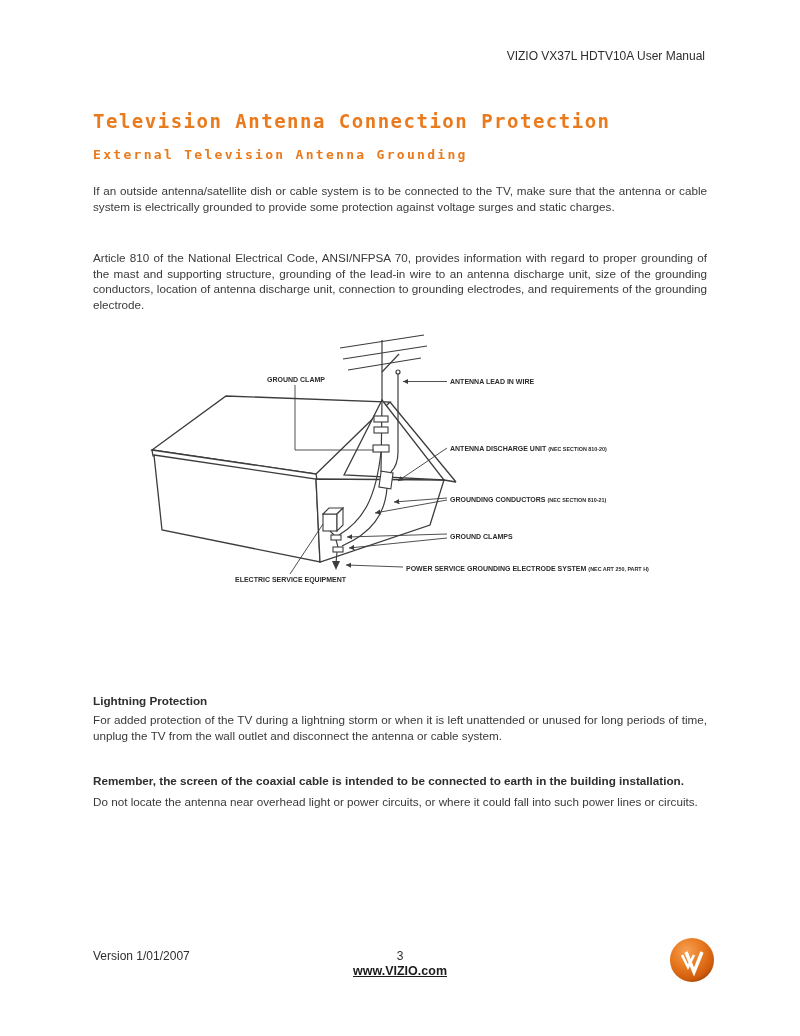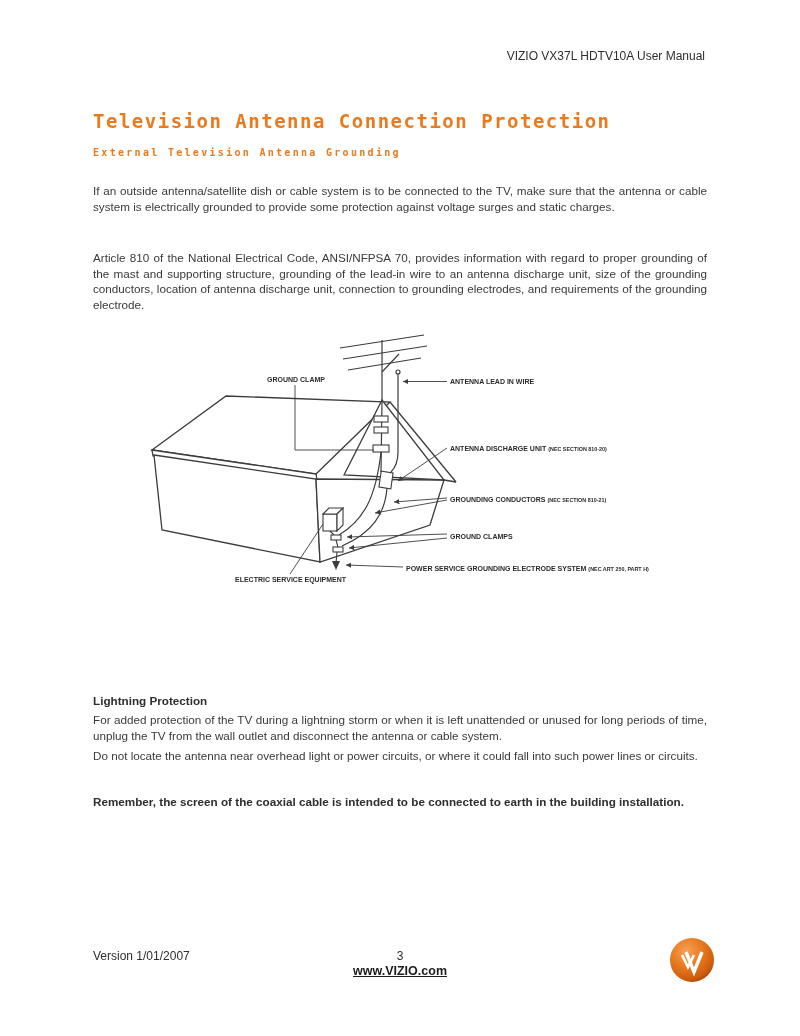--- a/index.html
+++ b/index.html
@@ -12,21 +12,21 @@
     position:absolute; top:49px; right:95px; font-size:12px; color:#2e2e2e;
   }
   .h1 {
     position:absolute; left:93px; top:110px; width:640px;
     font-family:"DejaVu Sans Mono", monospace; font-weight:bold;
     font-size:19px; letter-spacing:1.5px; color:#E97B1E; white-space:nowrap;
   }
   .h2 {
     position:absolute; left:93px; top:147px; width:640px;
     font-family:"DejaVu Sans Mono", monospace; font-weight:bold;
-    font-size:10px; letter-spacing:2.3px; color:#E97B1E; white-space:nowrap;
+    font-size:13px; letter-spacing:2.3px; color:#E97B1E; white-space:nowrap;
   }
   .body-block { position:absolute; left:93px; width:614px; }
   .para {
     font-size:11.7px; line-height:15.5px; text-align:justify; color:#3a3a3a;
   }
   .p1 { top:183px; }
   .p2 { top:250px; }
   .diagram { position:absolute; left:150px; top:332px; width:510px; height:260px; }
   .lower { top:694px; }
   .sec-h { font-size:11.7px; font-weight:bold; color:#2e2e2e; }
@@ -129,23 +129,23 @@
       <text x="300" y="207" class="lbl">GROUND CLAMPS</text>
       <text x="85" y="250" class="lbl">ELECTRIC SERVICE EQUIPMENT</text>
       <text x="256" y="239"><tspan class="lbl">POWER SERVICE GROUNDING ELECTRODE SYSTEM</tspan><tspan class="ref" dx="2">(NEC ART 250, PART H)</tspan></text>
     </svg>
   </div>
 
   <div class="body-block lower">
     <div class="sec-h">Lightning Protection</div>
     <div class="para sec-b">For added protection of the TV during a lightning storm or when it is left unattended or unused for long periods of time, unplug the TV from the wall outlet and disconnect the antenna or cable system.</div>
 
+    <div class="para note">Remember, the screen of the coaxial cable is intended to be connected to earth in the building installation.</div>
+
     <div class="para sec-b">Do not locate the antenna near overhead light or power circuits, or where it could fall into such power lines or circuits.</div>
-
-    <div class="para note">Remember, the screen of the coaxial cable is intended to be connected to earth in the building installation.</div>
   </div>
 
   <div class="footer-version">Version 1/01/2007</div>
   <div class="footer-page">3</div>
   <div class="footer-site">www.VIZIO.com</div>
 
   <div class="logo">
     <svg viewBox="0 0 48 48" width="48" height="48">
       <defs>
         <radialGradient id="lg" cx="38%" cy="30%" r="80%">

